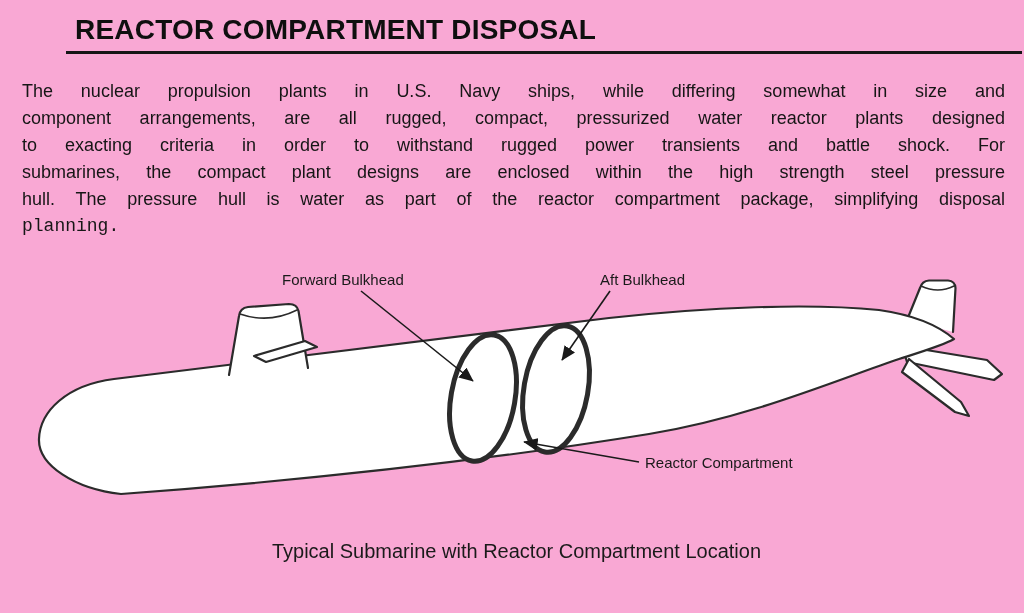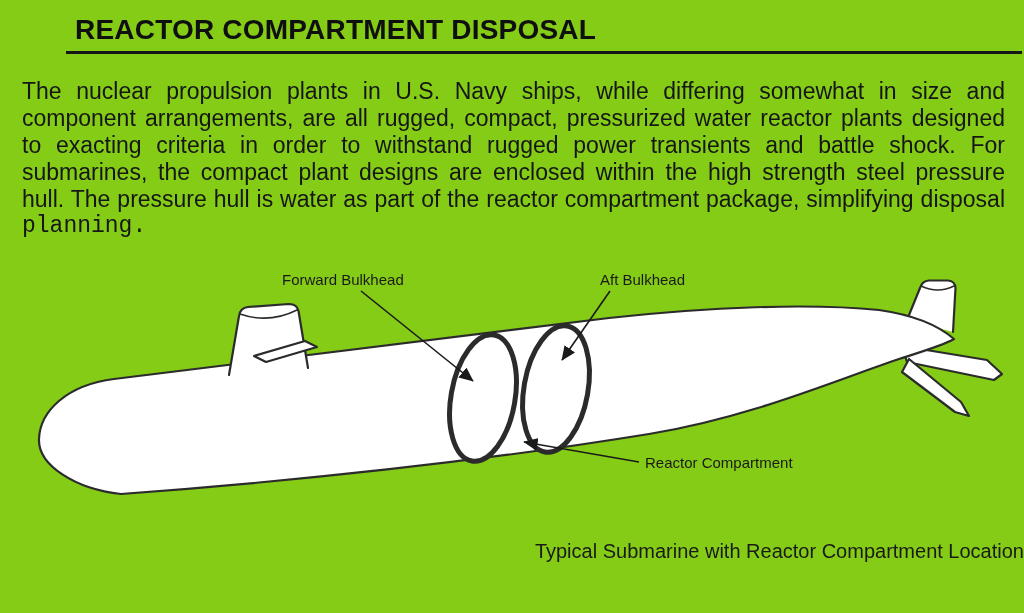--- a/index.html
+++ b/index.html
@@ -1,39 +1,39 @@
 <!DOCTYPE html>
 <html><head>
 <meta charset="utf-8">
 <style>
   * { box-sizing: border-box; }
   html, body { margin: 0; padding: 0; background: #ffffff; }
   body { font-family: "Liberation Sans", sans-serif; color: #161616; }
-  .page { position: relative; width: 1024px; height: 613px; background: #84cc16; overflow: hidden; }
+  .page { position: relative; width: 1024px; height: 613px; background: #f9a8d4; overflow: hidden; }
 
   .doc-title {
     font-size: 28px;
     font-weight: bold;
     letter-spacing: 0.2px;
     color: #0f0f0f;
     margin: 14px 8px 0 75px;
   }
   .title-rule { height: 3px; background: #161616; margin: 5px 2px 0 66px; }
 
   .body-block {
     margin: 24px 19px 0 22px;
-    font-size: 23px;
+    font-size: 18px;
     line-height: 27px;
     color: #161616;
   }
   .body-line { text-align: justify; text-align-last: justify; }
   .body-line:last-child { text-align-last: left; font-family: Liberation Mono, monospace; }
 
   figure { margin: 14px 0 0 9px; }
-  figcaption { text-align: right; font-size: 20px; margin-top: 12px; color: #1a1a1a; }
+  figcaption { text-align: center; font-size: 20px; margin-top: 12px; color: #1a1a1a; }
 
   .diagram-label text {
     font-size: 15px;
     fill: #1a1a1a;
     font-family: "Liberation Sans", sans-serif;
   }
 </style>
 </head>
 <body>
 

